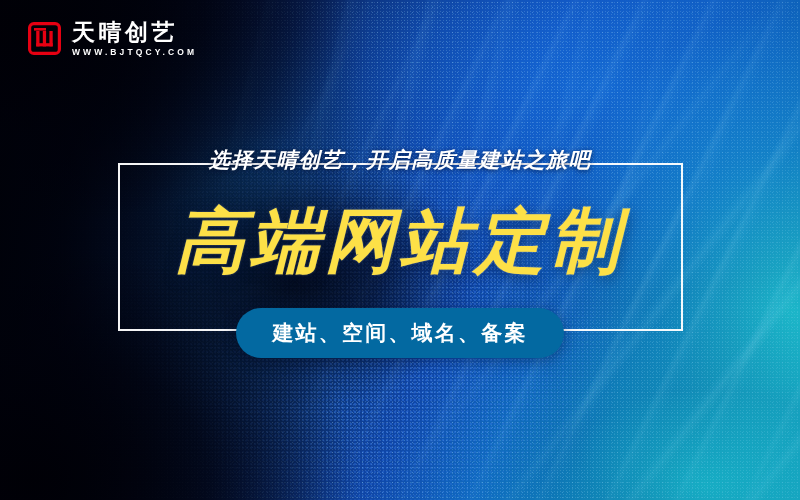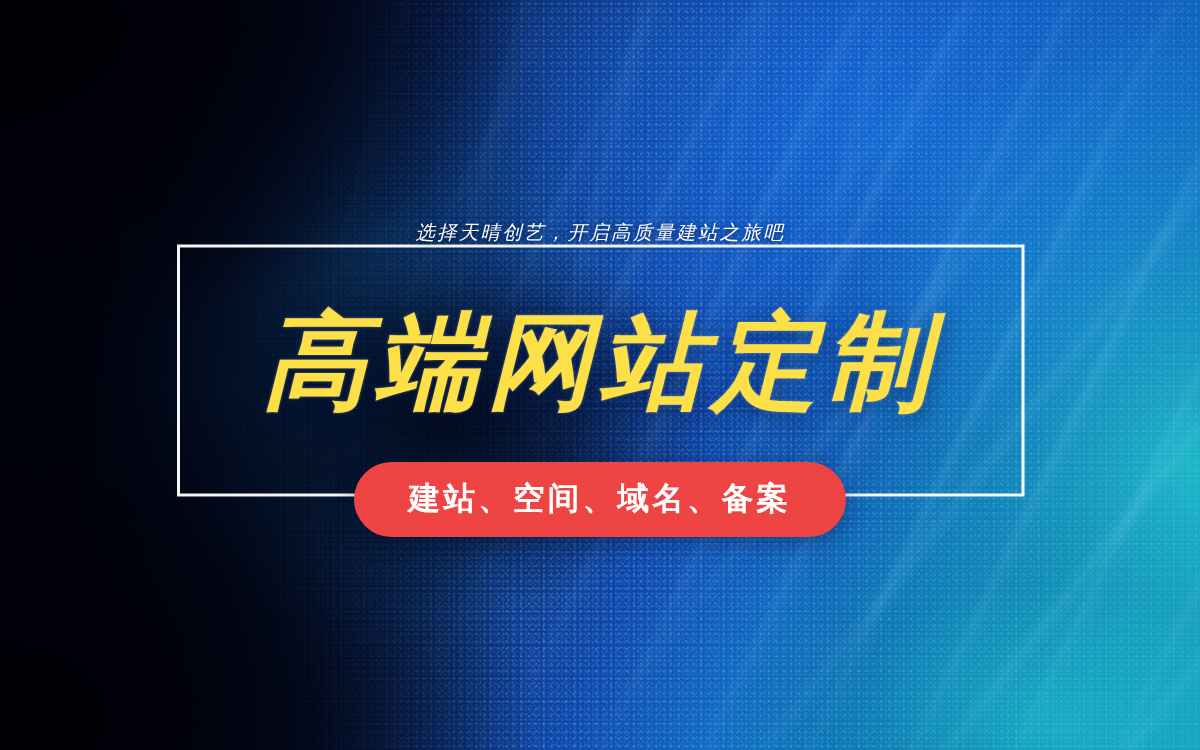--- a/index.html
+++ b/index.html
@@ -232,22 +232,22 @@
     pointer-events: none;
   }
 
   .tagline {
     position: absolute;
     left: 0;
     right: 0;
     top: 147px;
     text-align: center;
     color: #ffffff;
-    font-size: 13px;
-    font-weight: 400;
+    font-size: 21px;
+    font-weight: 700;
     font-style: italic;
     letter-spacing: 1.5px;
     line-height: 1.25;
     white-space: nowrap;
     text-shadow: 0 1px 5px rgba(0,10,40,0.75);
   }
   .tagline-inner {
     display: inline-block;
     padding: 0 14px;
     background: transparent;
@@ -274,21 +274,21 @@
   .cta-wrap {
     position: absolute;
     left: 0;
     right: 0;
     top: 308px;
     text-align: center;
   }
   .cta {
     display: inline-block;
     pointer-events: auto;
-    background: #ef4444;
+    background: #0369a1;
     color: #ffffff;
     font-size: 21px;
     font-weight: 700;
     letter-spacing: 2.2px;
     line-height: 1;
     padding: 14px 36px 15px 36px;
     border-radius: 26px;
     border: none;
     white-space: nowrap;
     box-shadow: 0 3px 14px rgba(0,12,40,0.35);
@@ -309,20 +309,34 @@
   <div class="bg-layer bg-streaks-c"></div>
   <div class="bg-layer bg-streaks-a"></div>
   <div class="bg-layer bg-streaks-b"></div>
   <div class="bg-layer bg-grain"></div>
   <div class="bg-layer bg-grain-2"></div>
   <div class="bg-layer bg-dark-core"></div>
   <div class="bg-layer bg-left-dark"></div>
   <div class="bg-layer bg-tl-dark"></div>
   <div class="bg-layer bg-bl-dark"></div>
 
+  <div class="logo">
+    <svg class="logo-mark" viewBox="0 0 33 33">
+      <rect x="1.6" y="1.6" width="29.8" height="29.8" rx="4.2" ry="4.2" fill="none" stroke="#e60012" stroke-width="3.2"></rect>
+      <rect x="8.2" y="9.0" width="3.3" height="15.4" fill="#e60012"></rect>
+      <rect x="14.8" y="9.0" width="3.3" height="15.4" fill="#e60012"></rect>
+      <rect x="21.4" y="9.0" width="3.3" height="15.4" fill="#e60012"></rect>
+      <rect x="8.2" y="21.2" width="16.5" height="3.2" fill="#e60012"></rect>
+      <rect x="6.0" y="6.0" width="12.0" height="2.6" fill="#e60012"></rect>
+    </svg>
+    <div class="logo-text-wrap">
+      <div class="logo-name">天晴创艺</div>
+      <div class="logo-url">WWW.BJTQCY.COM</div>
+    </div>
+  </div>
 
   <div class="frame"></div>
 
   <div class="content">
 
     <div class="tagline">
       <span class="tagline-inner">选择天晴创艺，开启高质量建站之旅吧</span>
     </div>
 
     <div class="headline">高端网站定制</div>

